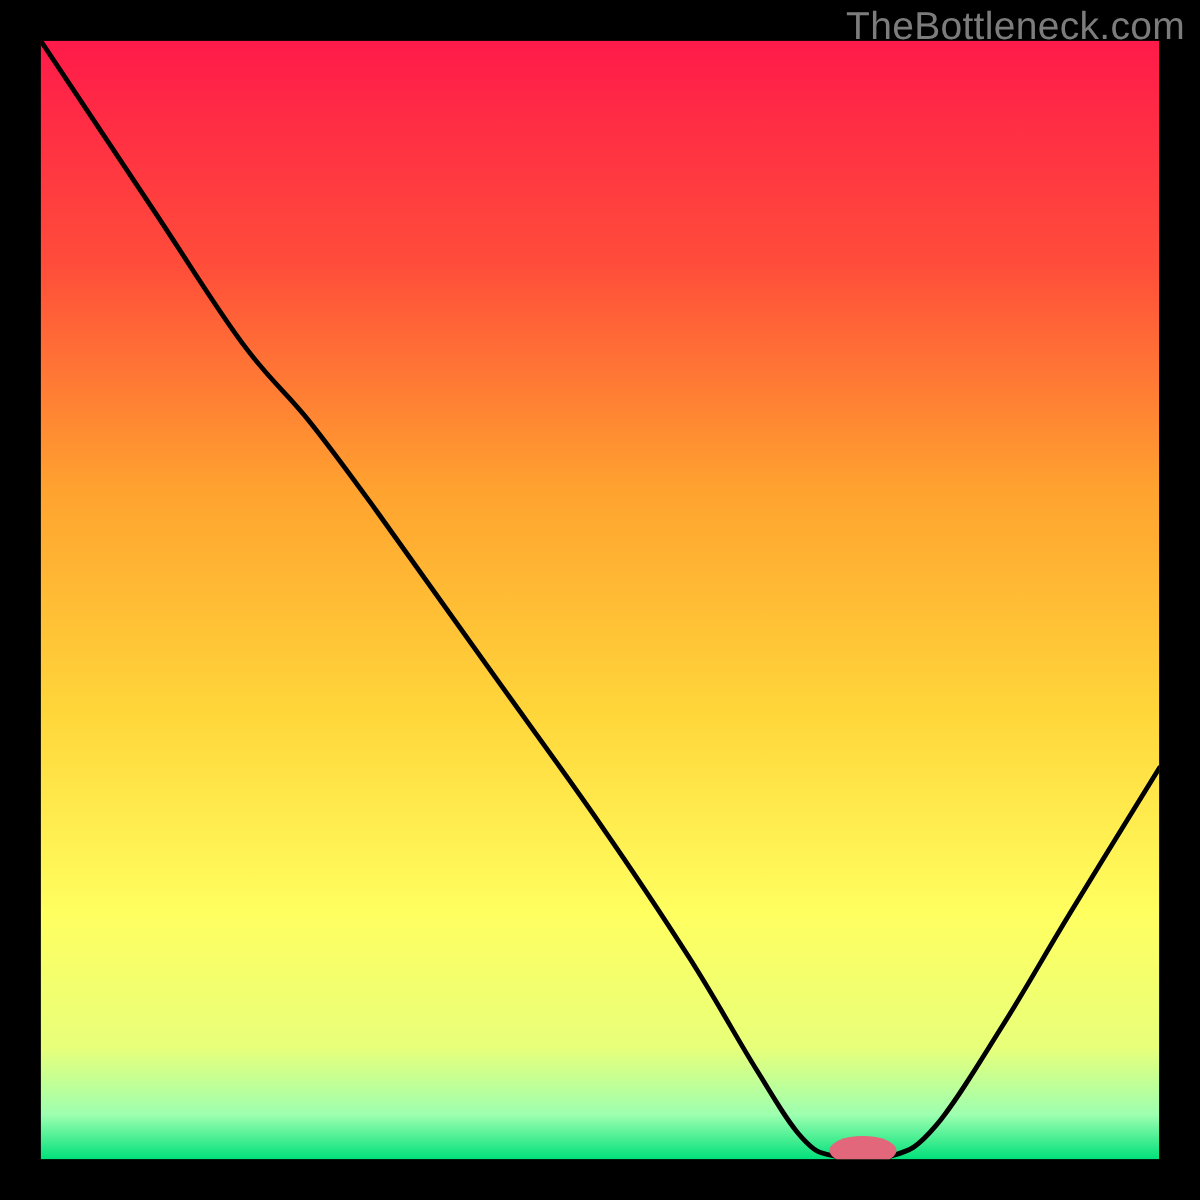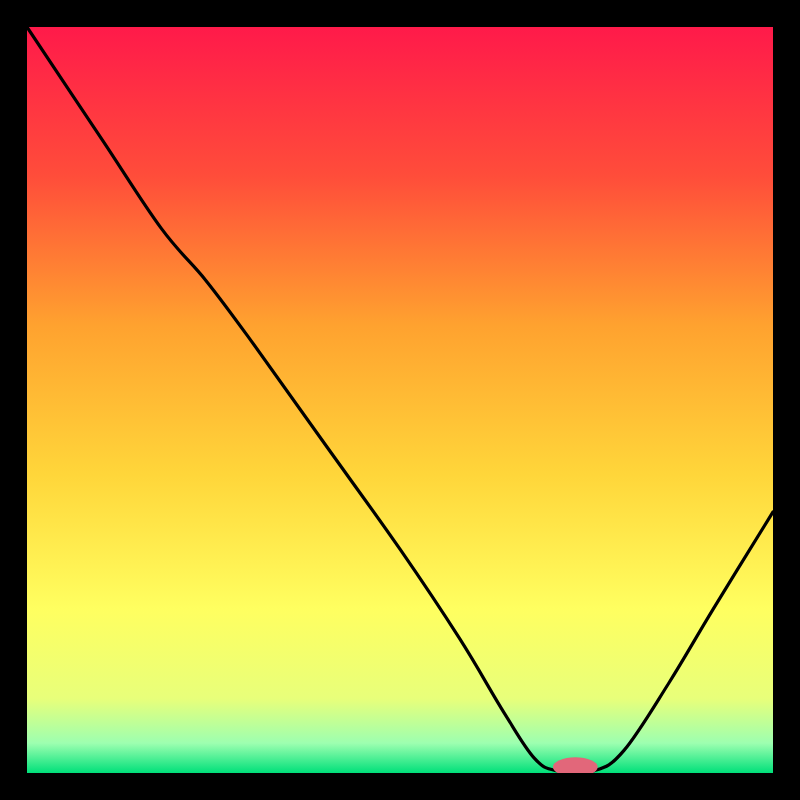--- a/index.html
+++ b/index.html
@@ -59,13 +59,14 @@
             <stop offset="90%" stop-color="#e8ff7a"></stop>
             <stop offset="96%" stop-color="#9dffb0"></stop>
             <stop offset="100%" stop-color="#00e07a"></stop>
           </linearGradient>
       </defs>
       <rect x="0" y="0" width="746" height="746" fill="url(#bg-grad)"></rect>
       <path id="curve-path" fill="none" stroke="#000000" stroke-width="3.2" stroke-linejoin="round" stroke-linecap="round" d="M 0 0 C 13.428 20.141999999999996, 50.42960000000001 75.64439999999999, 74.60000000000001 111.89999999999998 C 98.77040000000001 148.15559999999996, 115.4808 175.90679999999995, 134.28 201.41999999999996 C 153.0792 226.93319999999997, 162.9264 233.49799999999996, 179.04 253.64 C 195.15359999999998 273.782, 202.31519999999998 283.77840000000003, 223.79999999999998 313.32000000000005 C 245.2848 342.86160000000007, 271.54400000000004 380.1616, 298.40000000000003 417.76 C 325.25600000000003 455.35839999999996, 348.8296 487.28720000000004, 373 522.2 C 397.1704 557.1128000000001, 413.88079999999997 582.1784, 432.67999999999995 611.72 C 451.47919999999993 641.2616, 464.012 664.8352000000001, 477.44 686.32 C 490.868 707.8048, 497.8804 720.74044, 507.28000000000003 731.08 C 516.6796 741.41956, 518.9176 741.47924, 529.66 743.762 C 540.4024 746.0447599999999, 554.8748 747.3875599999999, 566.96 743.762 C 579.0452 740.13644, 583.3720000000001 739.3307599999999, 596.8000000000001 723.62 C 610.2280000000001 707.9092400000001, 625.4463999999999 681.9932, 641.56 656.48 C 657.6736 630.9668, 667.5208 612.7644, 686.32 581.88 C 705.1192000000001 550.9956, 735.2576 502.3564, 746 484.90000000000003"></path>
       <ellipse id="marker-el" cx="548.31" cy="740.032" rx="22.38" ry="9.698" fill="#e2677a"></ellipse>
     </svg>
   </div>
+  <div class="watermark">TheBottleneck.com</div>
 </div>
 
 </body></html>

